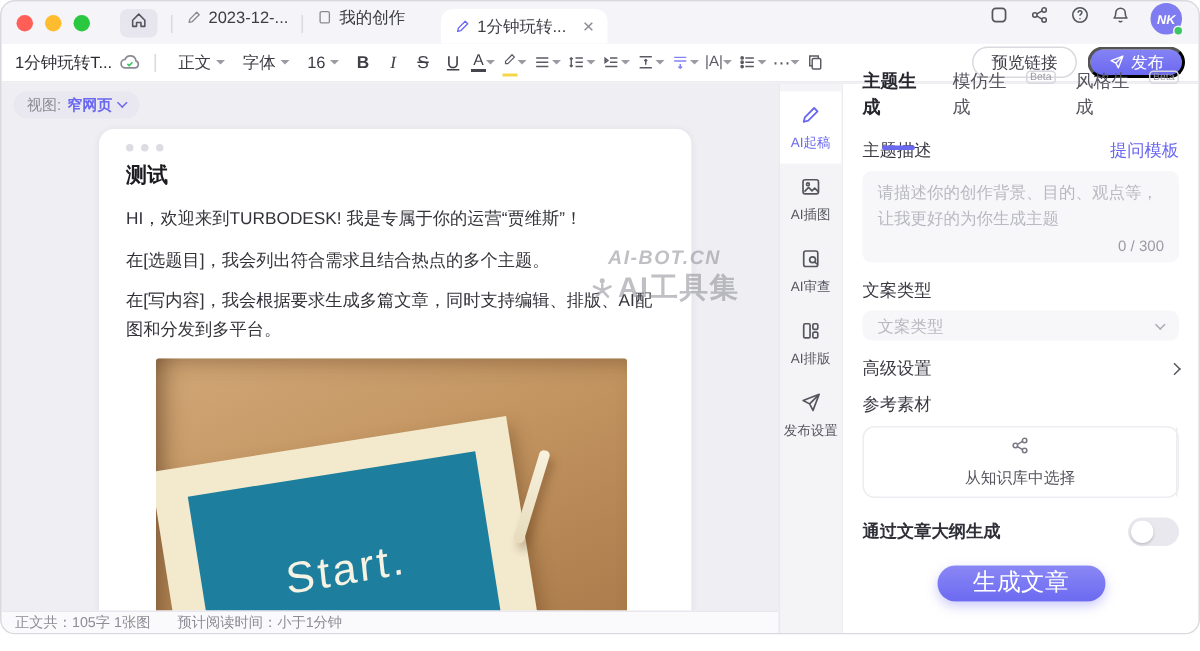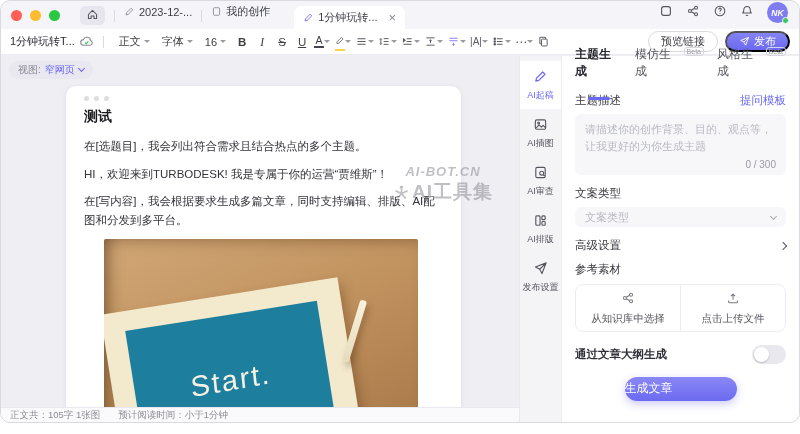--- a/index.html
+++ b/index.html
@@ -48,21 +48,21 @@
   .tright { margin-left:auto; display:flex; align-items:center; gap:7px; }
   .pill { height:21px; padding:0 12px; border-radius:11px; font-size:11px; display:flex; align-items:center; gap:4px; }
   .pill.ghost { border:1px solid #d9d9e0; background:#fff; color:#3c3c44; }
   .pill.primary { background:linear-gradient(180deg,#8583f5,#6b69ef); color:#fff; }
 
   
   .content { position:absolute; top:55px; left:0; right:0; bottom:0; display:flex; }
   .editor { width:518px; position:relative; background:#eeeef3; overflow:hidden; }
   .view-chip { position:absolute; left:8px; top:5px; height:18px; border-radius:9px; background:#e9e8f0;
                display:flex; align-items:center; gap:4px; padding:0 9px; font-size:10px; z-index:3; }
-  .view-chip .vl { color:#8a8a93; } .view-chip .vv { color:#6a68f0; }
+  .view-chip .vl { color:#8a8a93; } .view-chip .vv { color:#6a68f0;font-weight:bold; }
   .chev { width:5px; height:5px; border-right:1.2px solid #6a68f0; border-bottom:1.2px solid #6a68f0;
           transform:rotate(45deg); margin-top:-3px; }
   .doc-card { position:absolute; left:65px; top:30px; width:395px; height:360px; background:#fff;
               border-radius:10px; box-shadow:0 1px 5px rgba(40,40,70,.08); padding:10px 18px 0; }
   .doc-dots { display:flex; gap:5px; margin-bottom:7px; }
   .doc-dots i { width:5px; height:5px; border-radius:50%; background:#dcdce2; }
   .doc-h1 { font-size:14px; font-weight:bold; color:#1a1a1f; margin:4px 0 11px; }
   .doc-p { font-size:11.5px; color:#33333a; line-height:1.62; margin-bottom:9px; }
   .doc-image { position:relative; width:314px; height:200px; margin:3px 0 0 20px; border-radius:2px; overflow:hidden;
                background:linear-gradient(155deg,#d2a877 0%,#c29460 45%,#a87848 100%);
@@ -116,22 +116,22 @@
   .refcards { display:flex; border:1px solid #ededf1; border-radius:8px; height:55px; margin-bottom:12px; }
   .refcard { flex:1; display:flex; flex-direction:column; align-items:center; justify-content:center; gap:5px;
              font-size:10.5px; color:#55555e; }
   .refcard:first-child { border-right:1px solid #ededf1; }
   .refcard svg { color:#7a7a85; }
   .toggle-row { display:flex; justify-content:space-between; align-items:center; margin:1px 0 13px; }
   .toggle-row .tl { font-size:11.5px; font-weight:600; color:#2f2f38; }
   .switch { width:34px; height:19px; border-radius:10px; background:#e8e8ee; position:relative; }
   .switch .knob { position:absolute; left:2px; top:2px; width:15px; height:15px; border-radius:50%; background:#fff;
                   box-shadow:0 1px 2px rgba(0,0,0,.2); }
-  .gen-btn { align-self:center; width:112px; height:28px; border-radius:15px; color:#fff; font-size:12px;
-             display:flex; align-items:center; justify-content:flex-start; border:none;
+  .gen-btn { align-self:center; width:112px; height:28px; border-radius:15px; color:#fff; font-size:16px;
+             display:flex; align-items:center; justify-content:center; border:none;
              background:linear-gradient(180deg,#8a88f5,#6c6af0); box-shadow:0 3px 8px rgba(108,106,240,.35);
              margin-bottom:21px; }
   .pfooter { display:flex; align-items:center; gap:8px; color:#9a9aa3; font-size:10px; }
   .pfooter::before,.pfooter::after { content:""; flex:1; height:1px; background:#ececf0; }
 
   .cursor { position:absolute; left:789px; top:421px; z-index:99; }
 </style>
 </head>
 <body>
 
@@ -329,22 +329,22 @@
         <span class="chev"></span>
       </div>
 
       <div class="doc-card">
         <div class="doc-dots">
             <i></i>
             <i></i>
             <i></i>
           </div>
         <div class="doc-h1">测试</div>
+        <p class="doc-p">HI，欢迎来到TURBODESK! 我是专属于你的运营“贾维斯”！</p>
         <p class="doc-p">在[选题目]，我会列出符合需求且结合热点的多个主题。</p>
-        <p class="doc-p">HI，欢迎来到TURBODESK! 我是专属于你的运营“贾维斯”！</p>
         <p class="doc-p">在[写内容]，我会根据要求生成多篇文章，同时支持编辑、排版、AI配图和分发到多平台。</p>
         <div class="doc-image">
           <div class="polaroid">
             <div class="board">
               <span>Start.</span>
             </div>
           </div>
           <div class="chalk"></div>
         </div>
       </div>
@@ -463,28 +463,20 @@
           <span>
             <svg width="14" height="14" viewBox="0 0 16 16" fill="none" stroke="currentColor" stroke-width="1.2">
                 <circle cx="4.5" cy="8" r="1.7"></circle>
                 <circle cx="11.5" cy="4.2" r="1.7"></circle>
                 <circle cx="11.5" cy="11.8" r="1.7"></circle>
                 <path d="M6.1 7.2l3.8-2.3M6.1 8.8l3.8 2.3"></path>
               </svg>
           </span>
           <span>从知识库中选择</span>
         </div>
-        <div class="refcard">
-          <span>
-            <svg width="14" height="14" viewBox="0 0 16 16" fill="none" stroke="currentColor" stroke-width="1.2" stroke-linejoin="round">
-                <path d="M8 10V3.5M5.6 5.9L8 3.5l2.4 2.4M3 10.8v1.7a1 1 0 0 0 1 1h8a1 1 0 0 0 1-1v-1.7"></path>
-              </svg>
-          </span>
-          <span>点击上传文件</span>
-        </div>
       </div>
 
       <div class="toggle-row">
         <span class="tl">通过文章大纲生成</span>
         <span class="switch">
             <span class="knob"></span>
           </span>
       </div>
 
       <button class="gen-btn">

